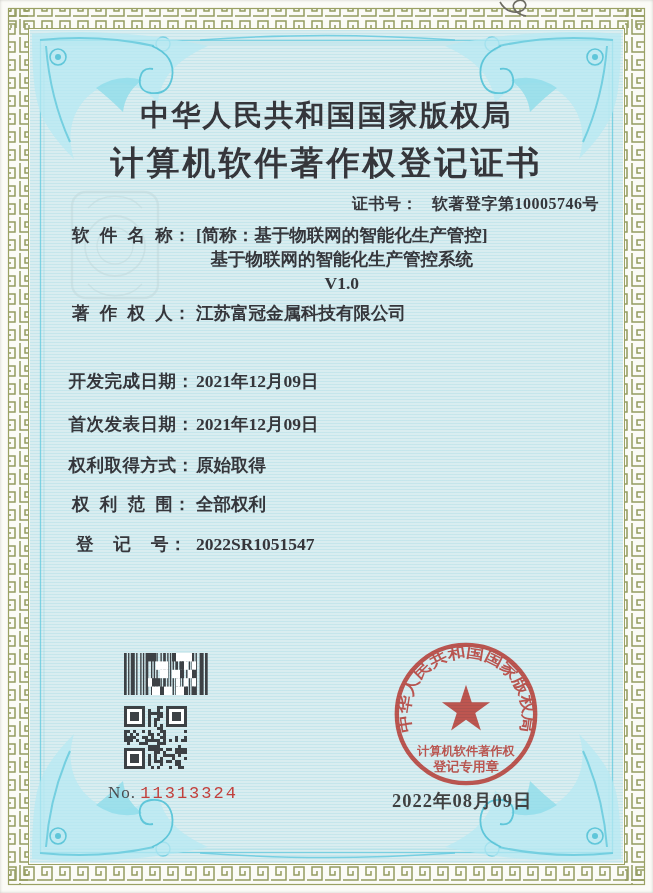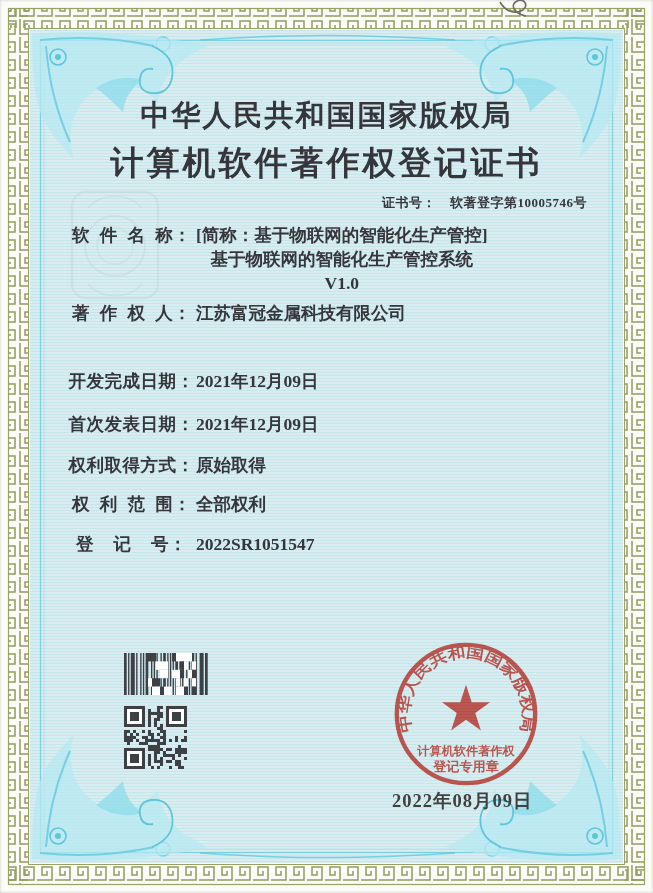--- a/index.html
+++ b/index.html
@@ -11,21 +11,21 @@
   }
   .interior{
     position:absolute;left:30px;top:30px;right:30px;bottom:30px;
     background-color:var(--paper,#d9edf0);
     background-image:repeating-linear-gradient(180deg,rgba(118,202,218,.20) 0 1px,rgba(255,255,255,0) 1px 3px);
   }
   .decor{position:absolute;left:0;top:0;pointer-events:none;}
   .txt{position:absolute;color:var(--text-dark,#35363b);}
   .authority{left:0;right:0;top:96px;text-align:center;font-size:29px;font-weight:700;letter-spacing:2px;}
   .certtitle{left:0;right:0;top:141px;text-align:center;font-size:33px;font-weight:700;letter-spacing:3px;}
-  .certno{top:194px;right:66px;font-size:13px;font-weight:600;letter-spacing:.5px;}
+  .certno{top:194px;right:54px;font-size:16px;font-weight:600;letter-spacing:.5px;}
   .certno .gap{display:inline-block;width:14px;}
   .row{left:67px;display:flex;font-size:17.5px;line-height:24px;font-weight:600;text-align:center;}
   .lbl{display:inline-block;width:129px;white-space:pre;flex:0 0 129px;letter-spacing:.5px;}
   .val{display:block;}
   .vline{display:block;}
   .statement{left:64px;top:567px;width:526px;font-size:17px;line-height:39.5px;
     font-weight:600;text-indent:2em;letter-spacing:.4px;text-align:justify;}
   .serial{left:108px;top:783px;font-size:17px;}
   .serial .no{color:#4c4d50;letter-spacing:1px;}
   .serial .num{color:var(--serial-red,#c2403c);font-family:"Liberation Mono","DejaVu Sans Mono",monospace;
@@ -324,20 +324,21 @@
       <rect x="36" y="57" width="3" height="3" fill="#3d4145"></rect>
       <rect x="51" y="57" width="3" height="3" fill="#3d4145"></rect>
       <rect x="54" y="57" width="3" height="3" fill="#3d4145"></rect>
       <rect x="27" y="60" width="3" height="3" fill="#3d4145"></rect>
       <rect x="33" y="60" width="3" height="3" fill="#3d4145"></rect>
       <rect x="45" y="60" width="3" height="3" fill="#3d4145"></rect>
       <rect x="54" y="60" width="3" height="3" fill="#3d4145"></rect>
       <rect x="57" y="60" width="3" height="3" fill="#3d4145"></rect>
     </svg>
 
+  <div class="txt serial"><span class="no">No.</span> <span class="num">11313324</span></div>
 
   <svg class="seal" width="156" height="152" viewBox="0 0 160 156">
     <defs>
       <path id="arcPath" d="M25.5,97.7 A58,58 0 1 1 134.5,97.7" fill="none"></path>
     </defs>
     <circle cx="80" cy="78" r="71" fill="none" class="seal-red-stroke" stroke="#dd4a42" stroke-width="4.5"></circle>
     <polygon class="seal-red" fill="#dd4a42" points="80,48 85.9,65.9 104.7,66 89.5,77.1 95.3,95 80,84 64.7,95 70.5,77.1 55.3,66 74.1,65.9"></polygon>
     <text class="seal-red" fill="#dd4a42" font-size="15.5" font-weight="bold">
       <textPath href="#arcPath" startOffset="2" textLength="218" lengthAdjust="spacingAndGlyphs">中华人民共和国国家版权局</textPath>
     </text>

